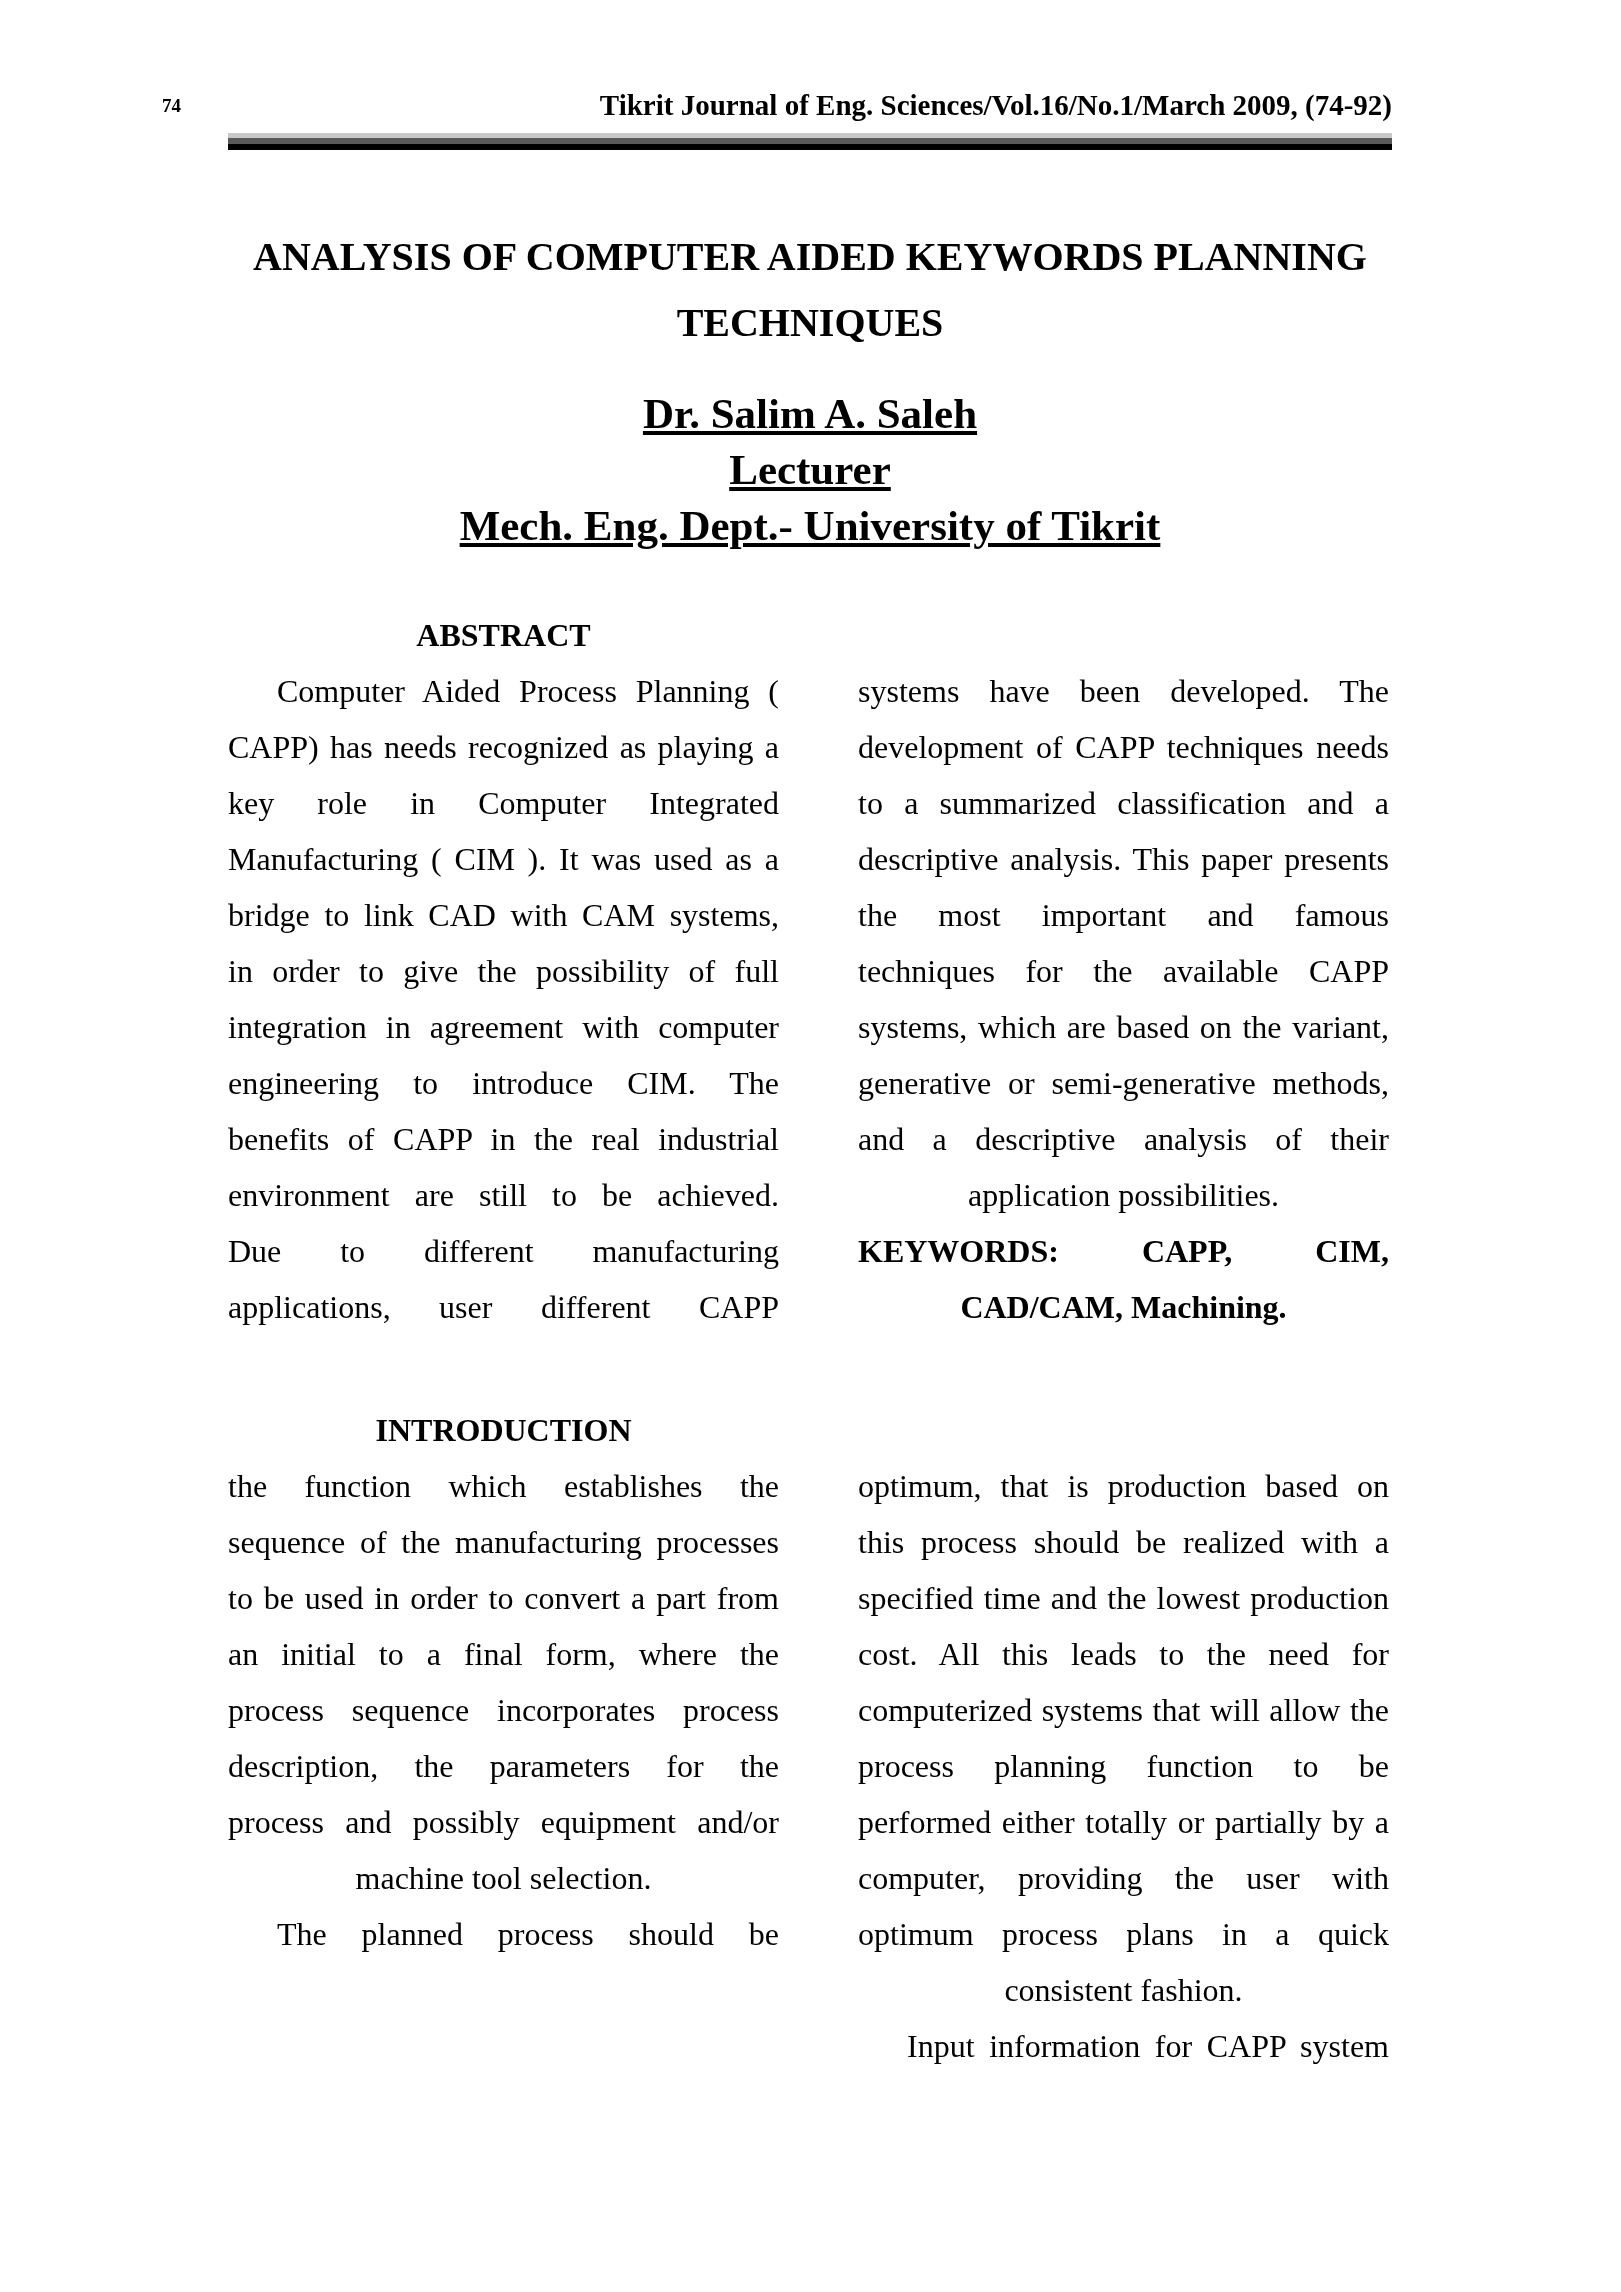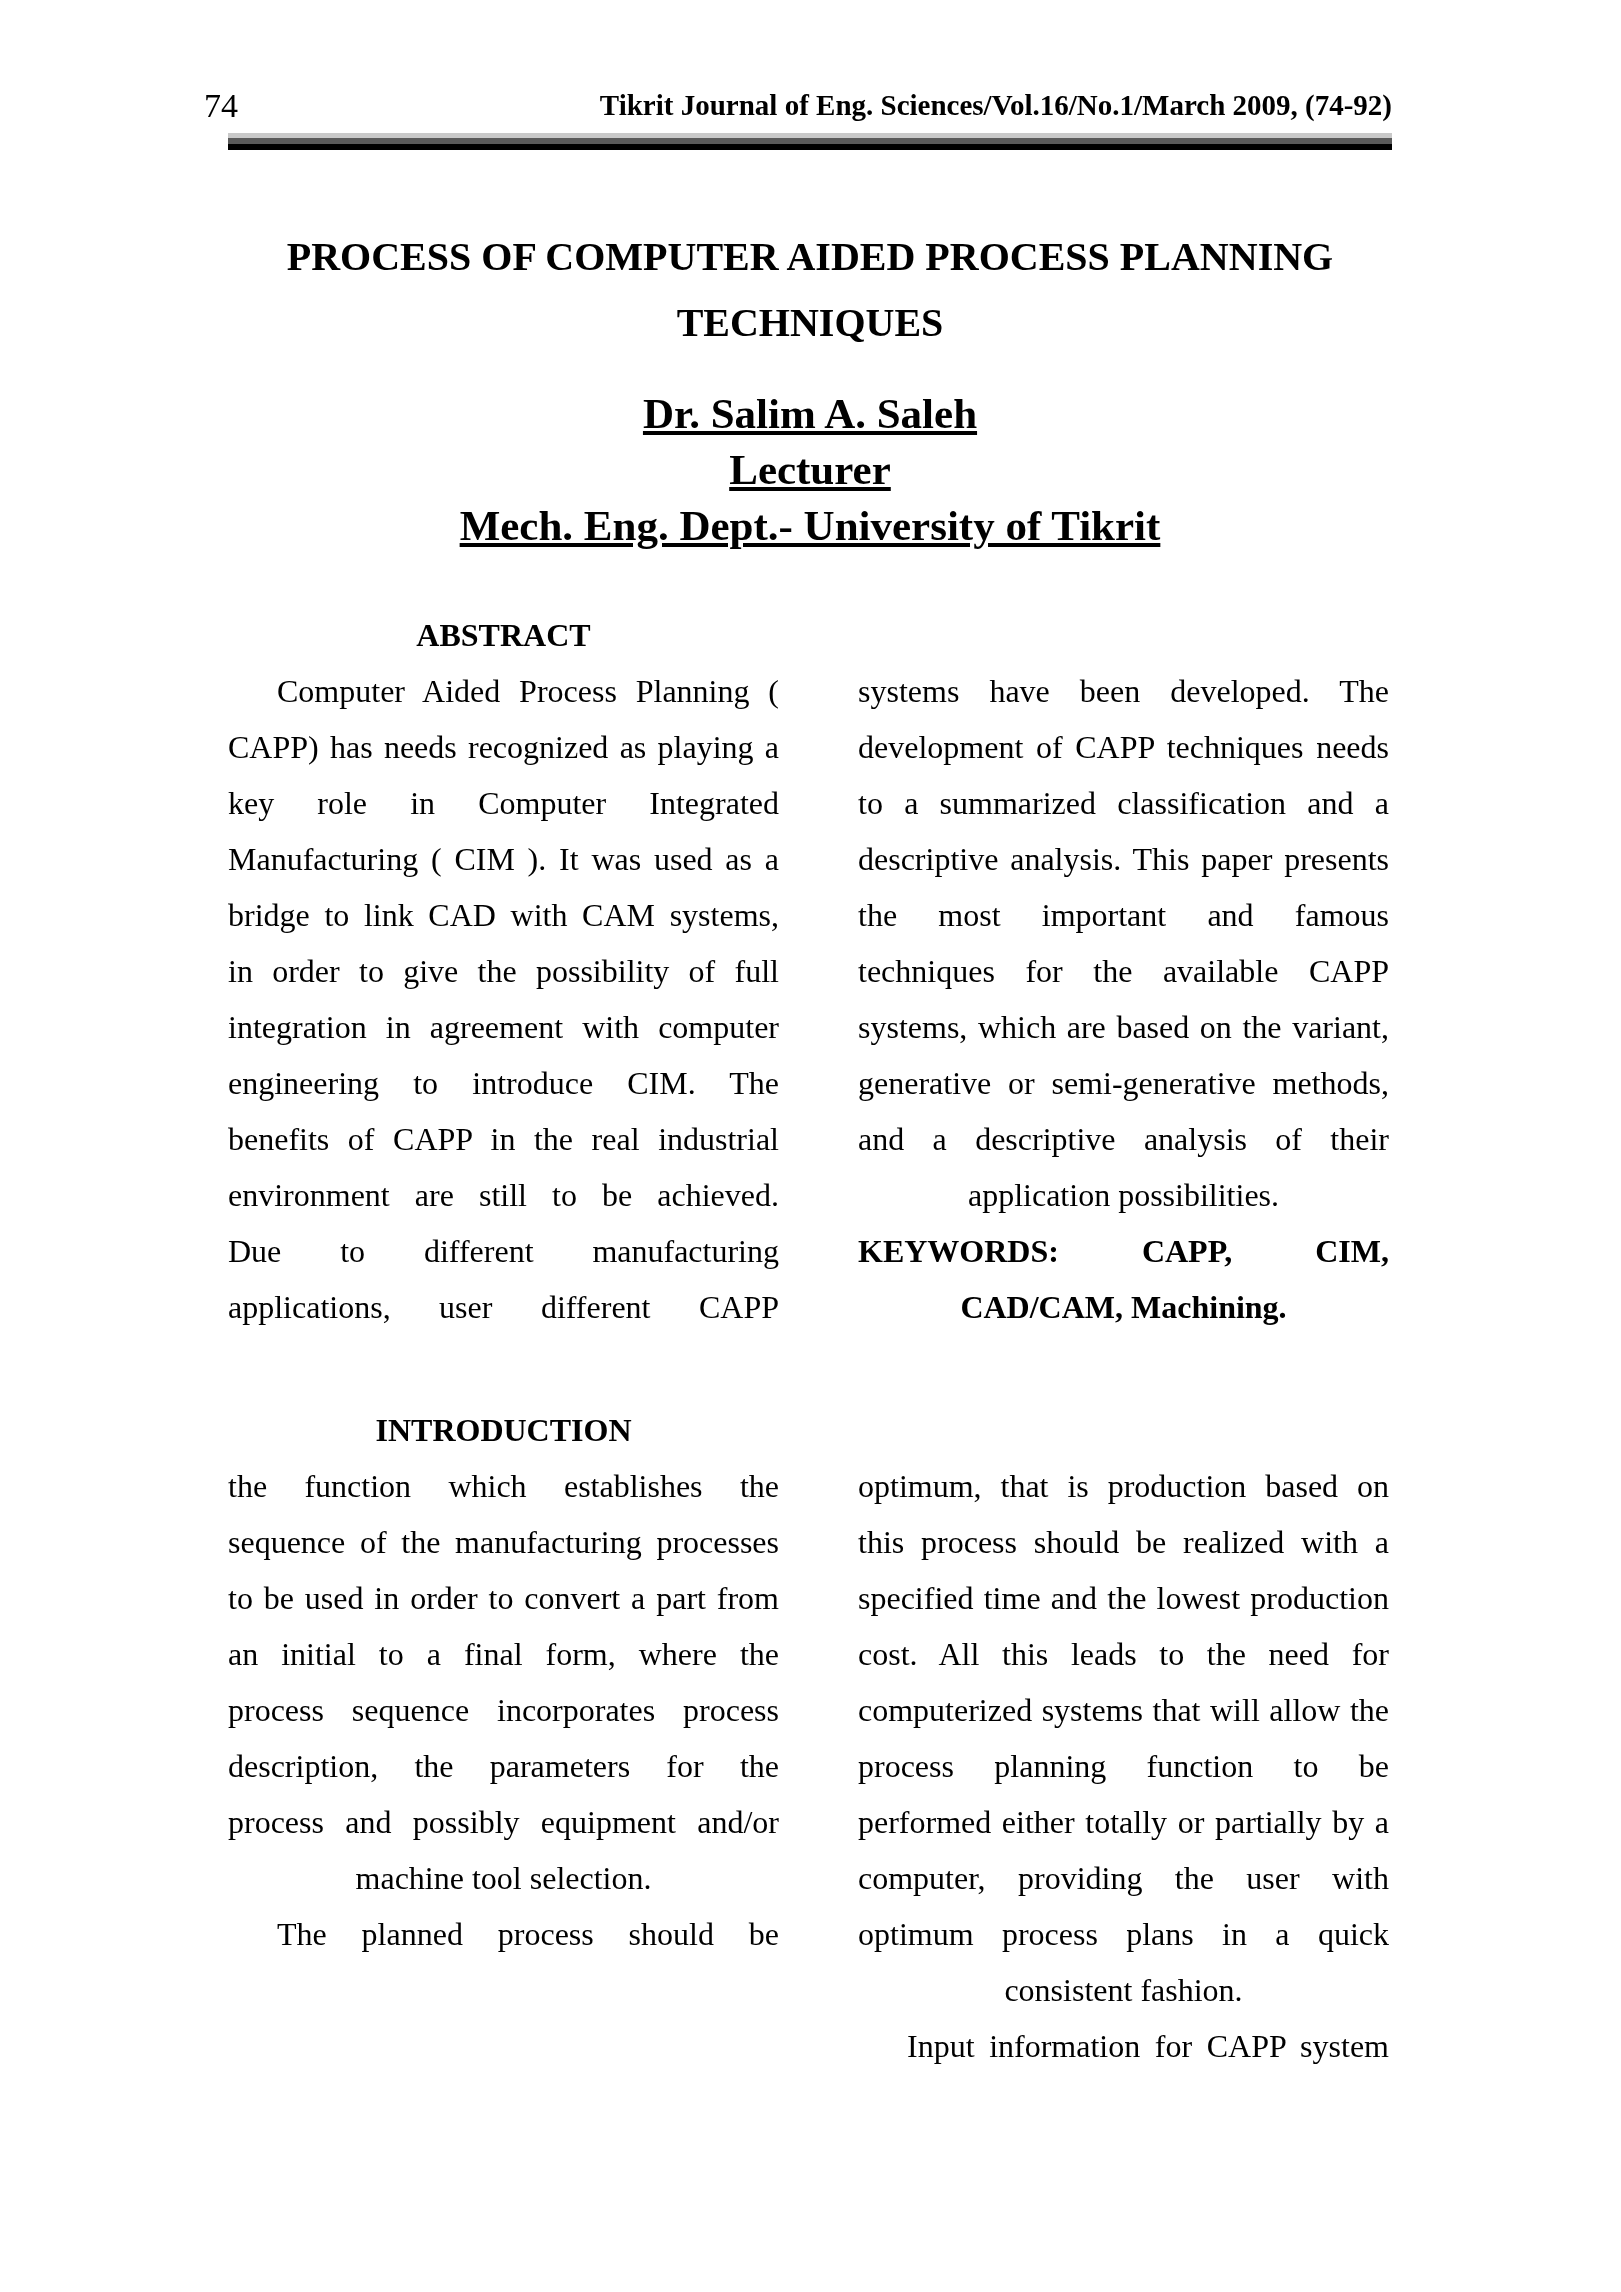--- a/index.html
+++ b/index.html
@@ -6,21 +6,21 @@
   body {
     width: 1621px; height: 2293px;
     background: #ffffff;
     position: relative;
     font-family: "Liberation Serif", "DejaVu Serif", serif;
     color: #000000;
     overflow: hidden;
   }
   .abs { position: absolute; }
 
-  #page-number { left: 162px; top: 88px; font-weight: normal; font-size: 34px; line-height: 35px; margin-left: 42px; }
+  #page-number { left: 162px; top: 88px; font-weight: bold; font-size: 19px; line-height: 35px; }
   #journal-line { left: 228px; top: 88px; width: 1164px; text-align: right; font-weight: bold; font-size: 29px; line-height: 35px; }
   #header-rule {
     left: 228px; top: 133px; width: 1164px; height: 16.7px;
     background: linear-gradient(to bottom,
       #c9c9c9 0%, #c9c9c9 32%,
       #5a5a5a 32%, #5a5a5a 65%,
       #000000 65%, #000000 100%);
   }
 
   #paper-title { left: 228px; top: 224px; width: 1164px; text-align: center; font-weight: bold; font-size: 40px; line-height: 66px; }
@@ -38,21 +38,21 @@
   .line.h { font-weight: bold; }
 </style>
 </head>
 <body>
 
 <div class="abs" id="page-number">74</div>
 <div class="abs" id="journal-line">Tikrit Journal of Eng. Sciences/Vol.16/No.1/March 2009, (74-92)</div>
 <div class="abs" id="header-rule"></div>
 
 <div class="abs" id="paper-title">
-  <div>PROCESS OF COMPUTER AIDED PROCESS PLANNING</div>
+  <div>ANALYSIS OF COMPUTER AIDED KEYWORDS PLANNING</div>
   <div>TECHNIQUES</div>
 </div>
 
 <div class="abs" id="author-block">
   <div>Dr. Salim A. Saleh</div>
   <div>Lecturer</div>
   <div>Mech. Eng. Dept.- University of Tikrit</div>
 </div>
 
 <div class="abs" id="abstract-left">

